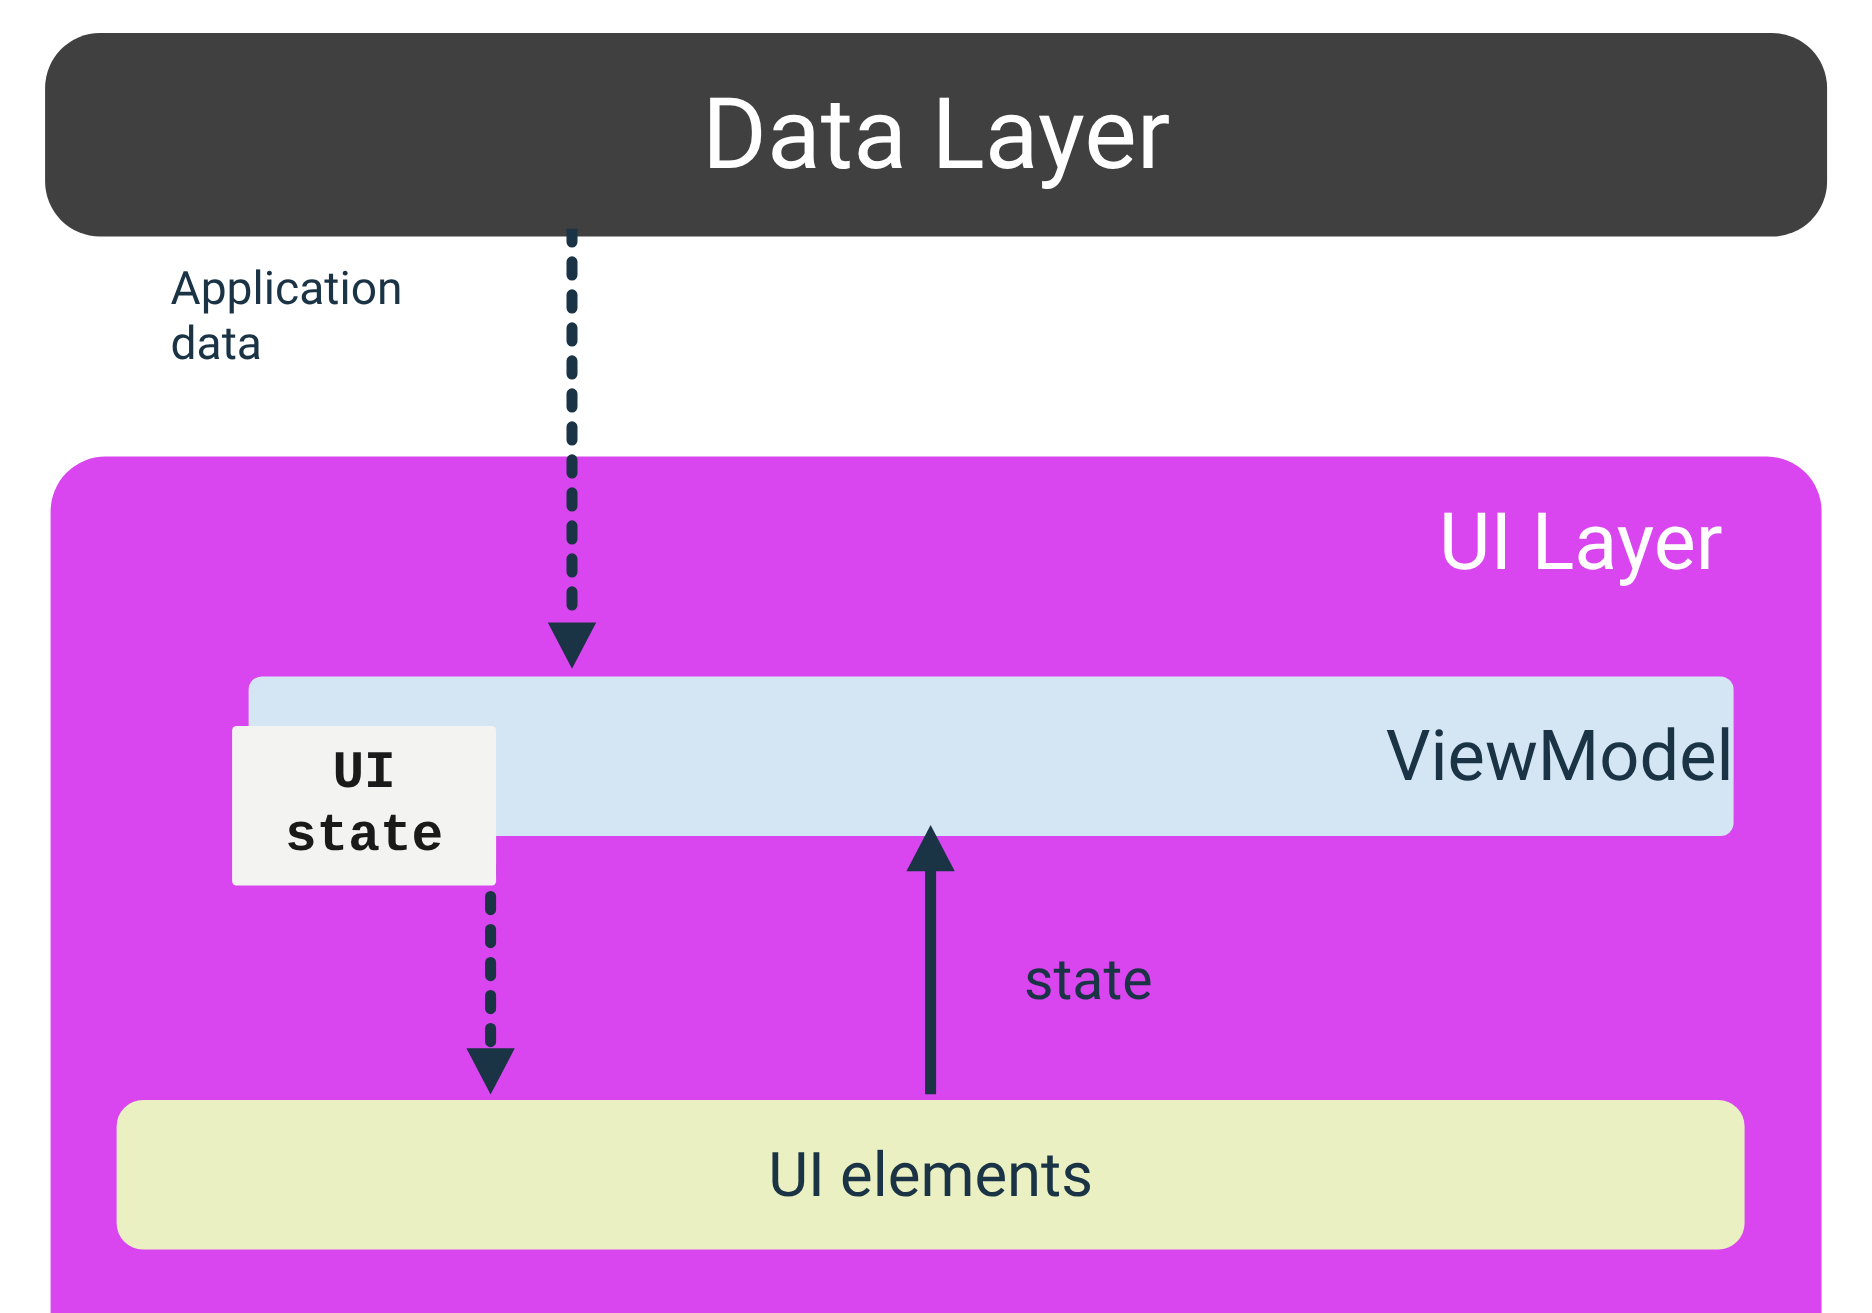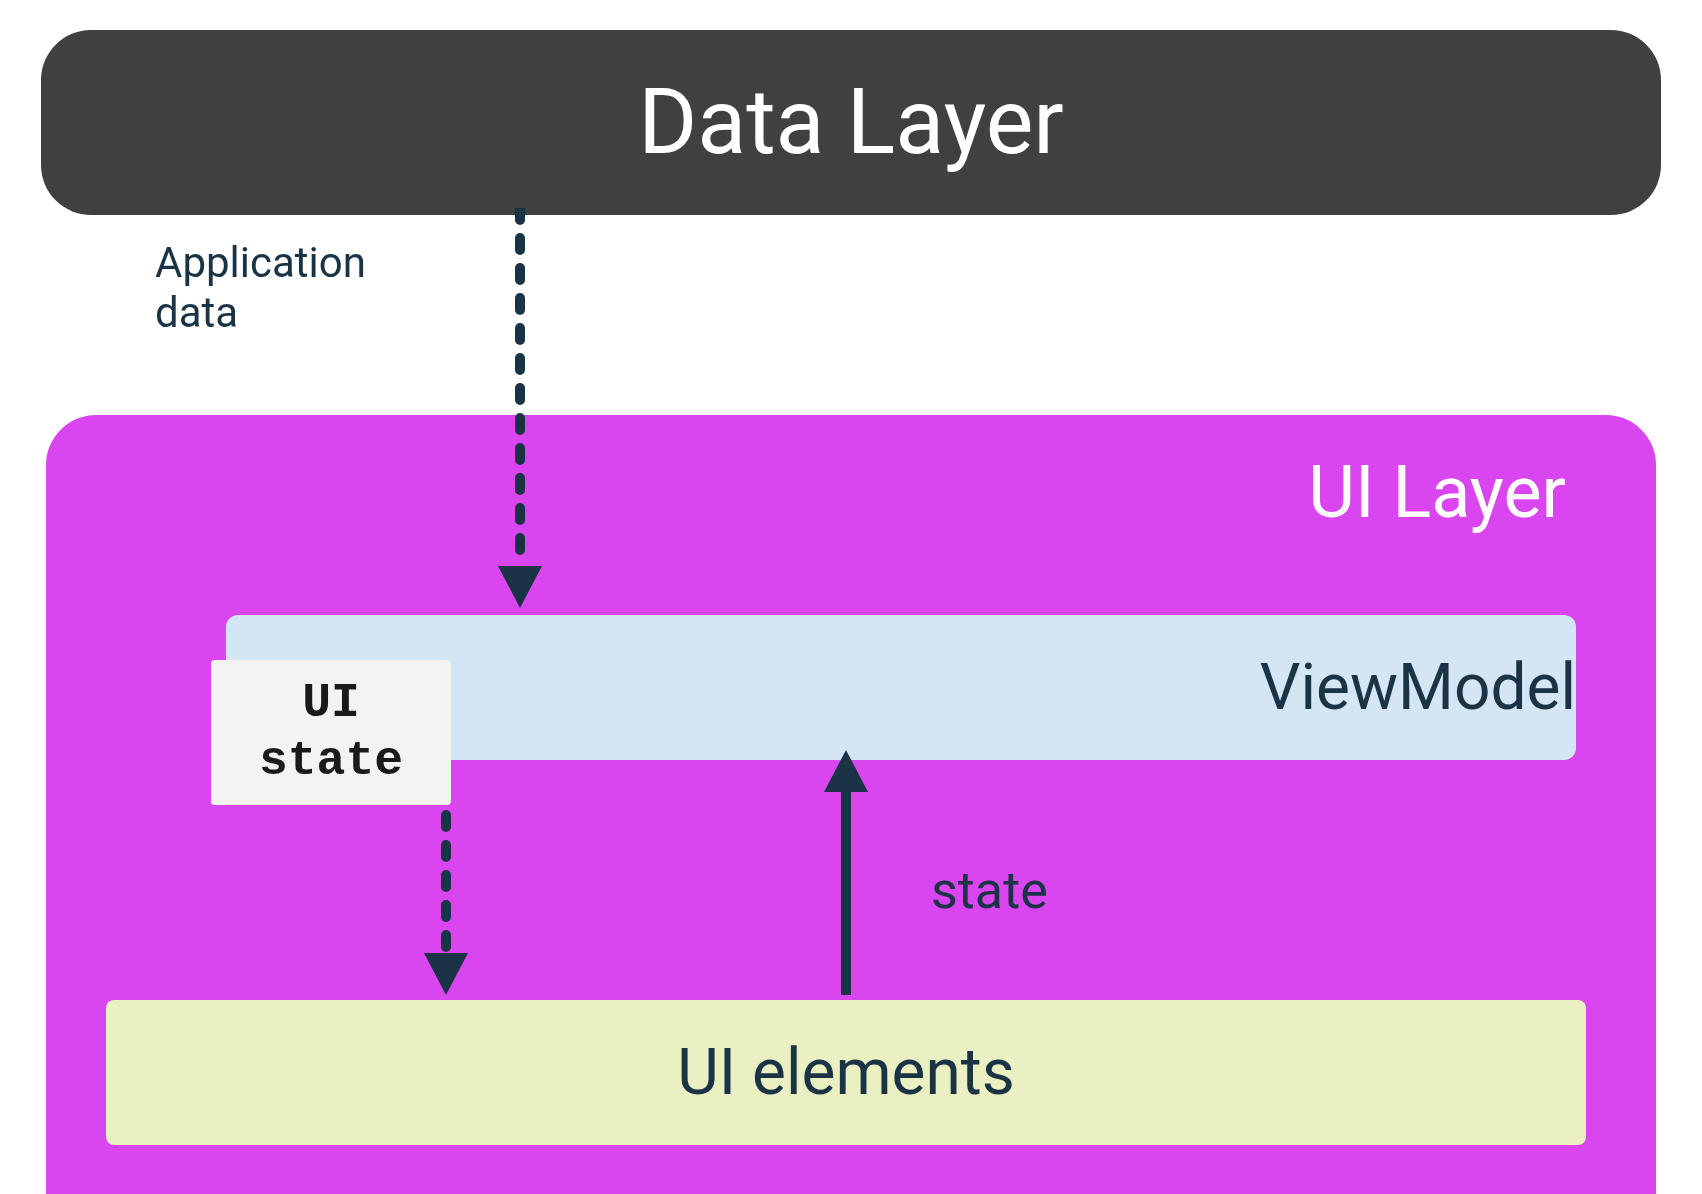--- a/index.html
+++ b/index.html
@@ -77,25 +77,25 @@
       font-weight: bold;
       line-height: 1.2;
       position: absolute;
       top: 245px;
       left: 165px;
       width: 240px;
       z-index: 10;
     }
     .ui-elements {
       background: #eaf0c2;
-      border-radius: 8px;
+      border-radius: 24px;
       padding: 35px 0px;
       text-align: center;
       color: #1a3345;
-      font-size: 64px;
+      font-size: 56px;
       font-weight: 400;
       position: absolute;
       top: 585px;
       left: 60px;
       width: 1480px;
     }
     .events-label {
       position: absolute;
       top: 445px;
       left: 885px;

